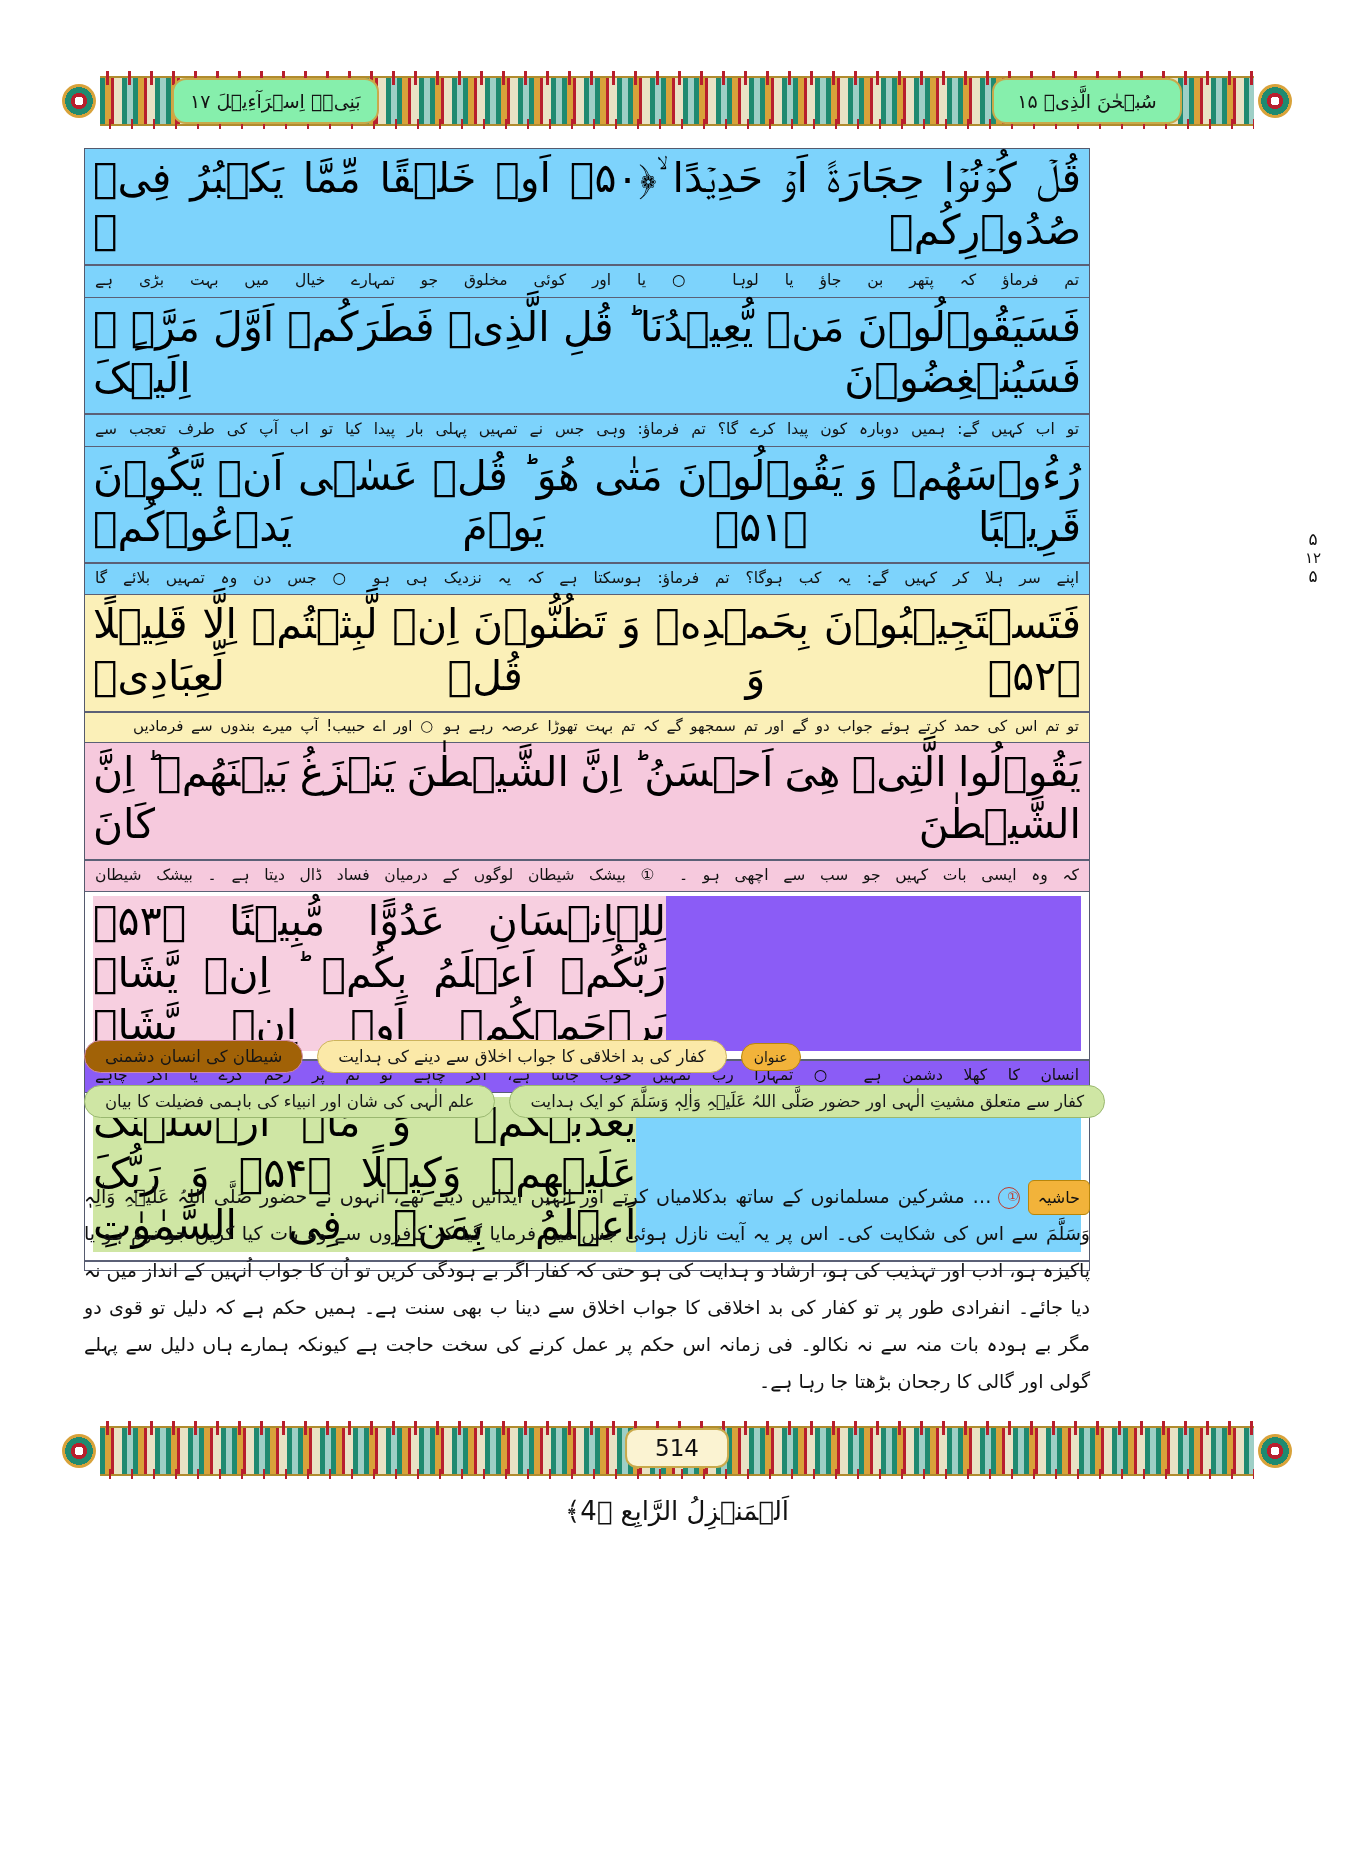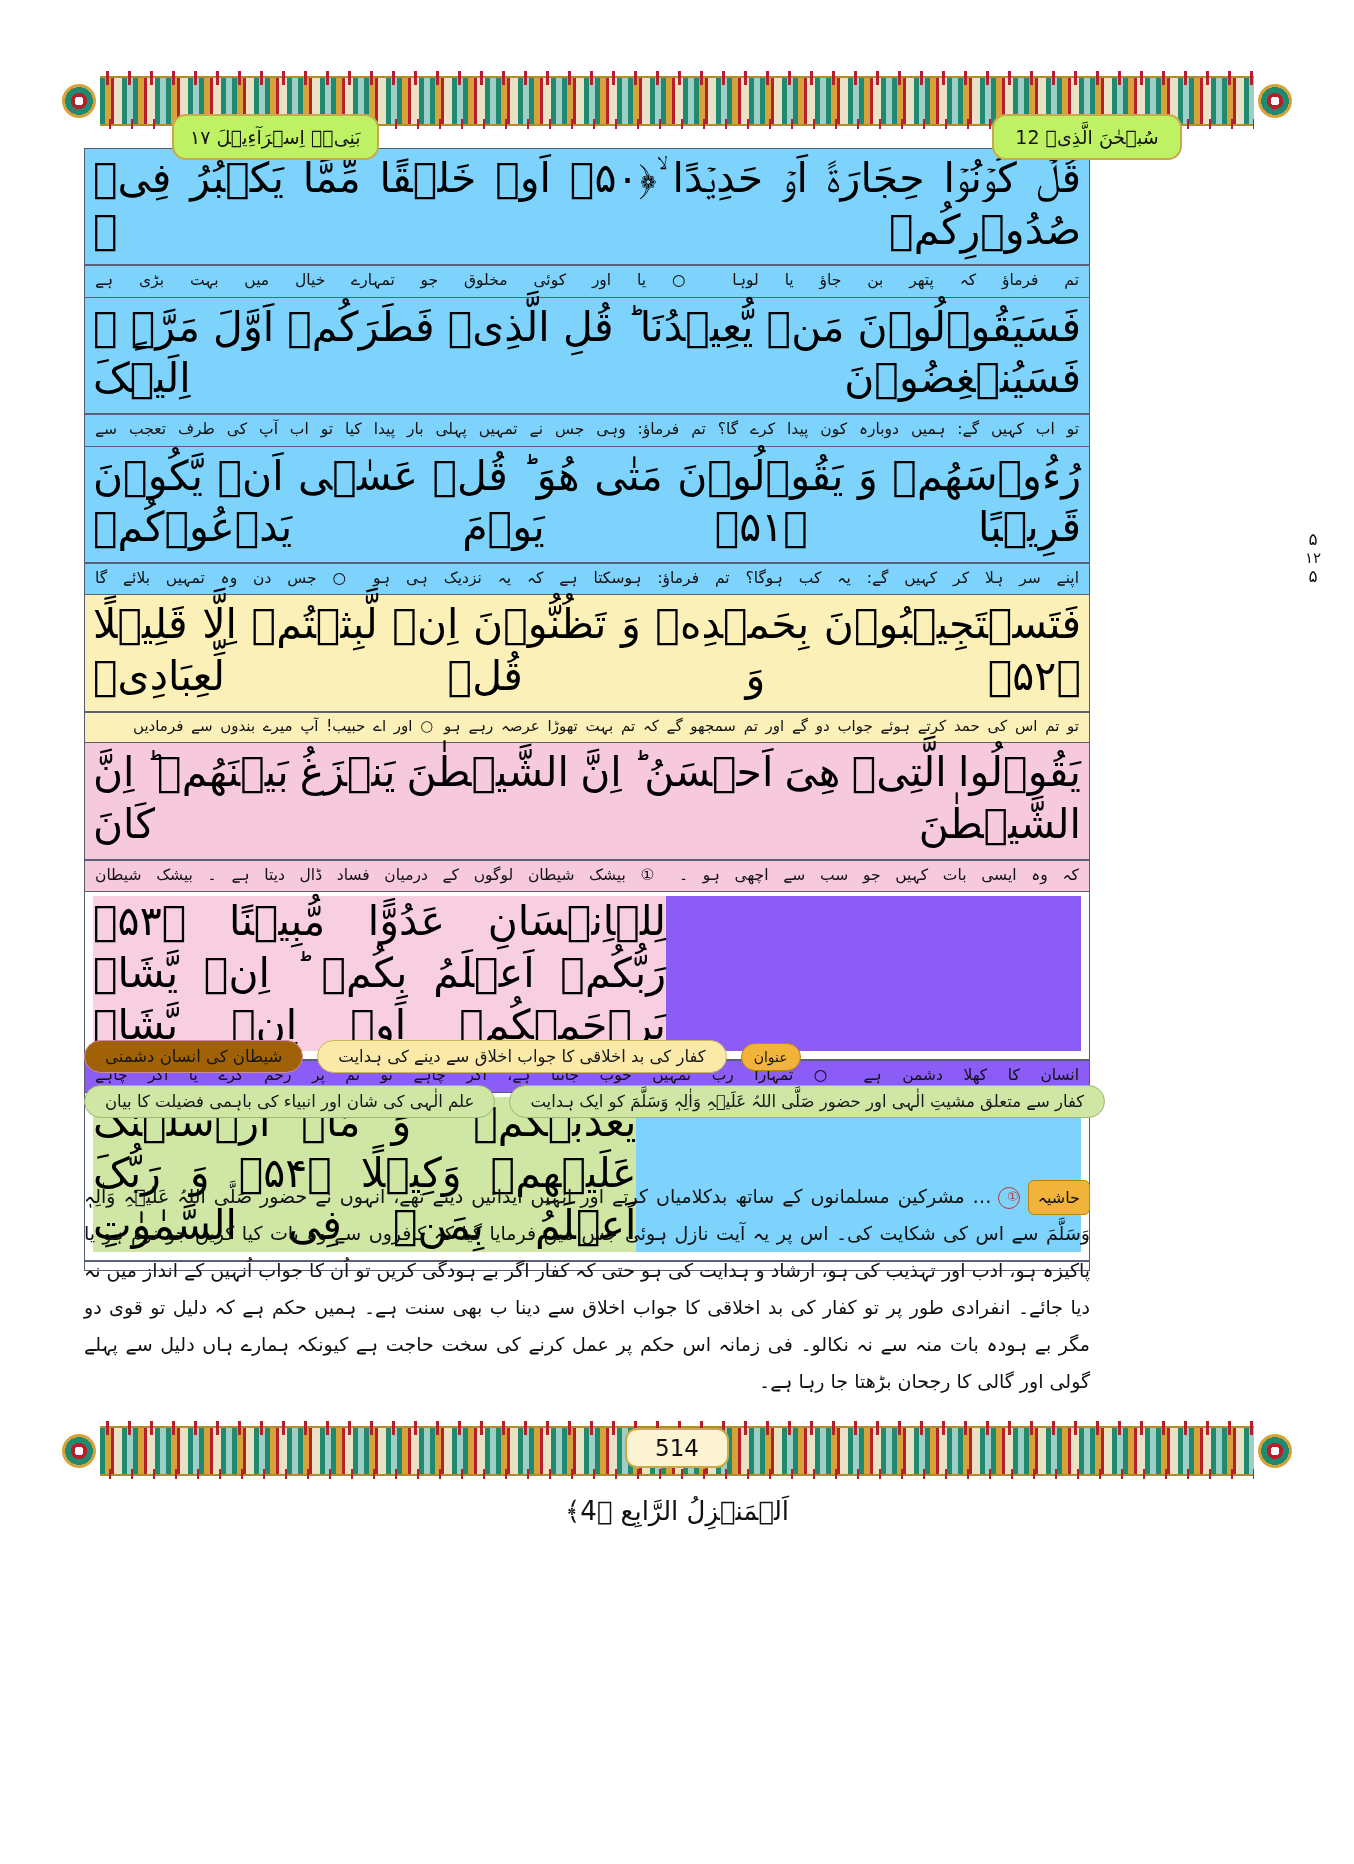--- a/index.html
+++ b/index.html
@@ -42,23 +42,23 @@
   }
   .orn-cap{
     position:absolute;top:14px;width:34px;height:34px;border-radius:50%;
     background:radial-gradient(circle at 50% 50%,#fff 0 18%,#b81f2d 18% 34%,#1f8a70 34% 58%,#d8a23a 58% 78%,#b81f2d 78% 100%);
   }
   .orn-cap.left{left:2px;}
   .orn-cap.right{right:2px;}
 
   .cartouche{
     position:absolute;top:8px;height:46px;
-    background:#bef264;border:2px solid #c9a94a;border-radius:14px;
+    background:#86efac;border:2px solid #c9a94a;border-radius:14px;
     display:flex;align-items:center;justify-content:center;
-    padding:0 16px;box-sizing:border-box;z-index:4;margin-top:36px;
+    padding:0 16px;box-sizing:border-box;z-index:4;
   }
   .cartouche span{
     font-family:"DejaVu Sans","Liberation Sans",sans-serif;
     font-size:19px;color:#141414;direction:rtl;white-space:nowrap;
   }
   .cartouche.surah{left:112px;min-width:184px;}
   .cartouche.juz{right:112px;min-width:190px;}
 
   
   .quran-block{
@@ -161,21 +161,21 @@
 
   <div class="header-band">
     <div class="orn-strip"></div>
     <div class="orn-cap left"></div>
     <div class="orn-cap right"></div>
 
     <div class="cartouche surah">
       <span>بَنِیۡۤ اِسۡرَآءِیۡلَ ۱۷</span>
     </div>
     <div class="cartouche juz">
-      <span>سُبۡحٰنَ الَّذِیۡ 12</span>
+      <span>سُبۡحٰنَ الَّذِیۡ ۱۵</span>
     </div>
   </div>
 
   <div class="ruku">
     <div>۵</div>
     <div class="rb">۱۲</div>
     <div>۵</div>
   </div>
 
   <div class="quran-block">

